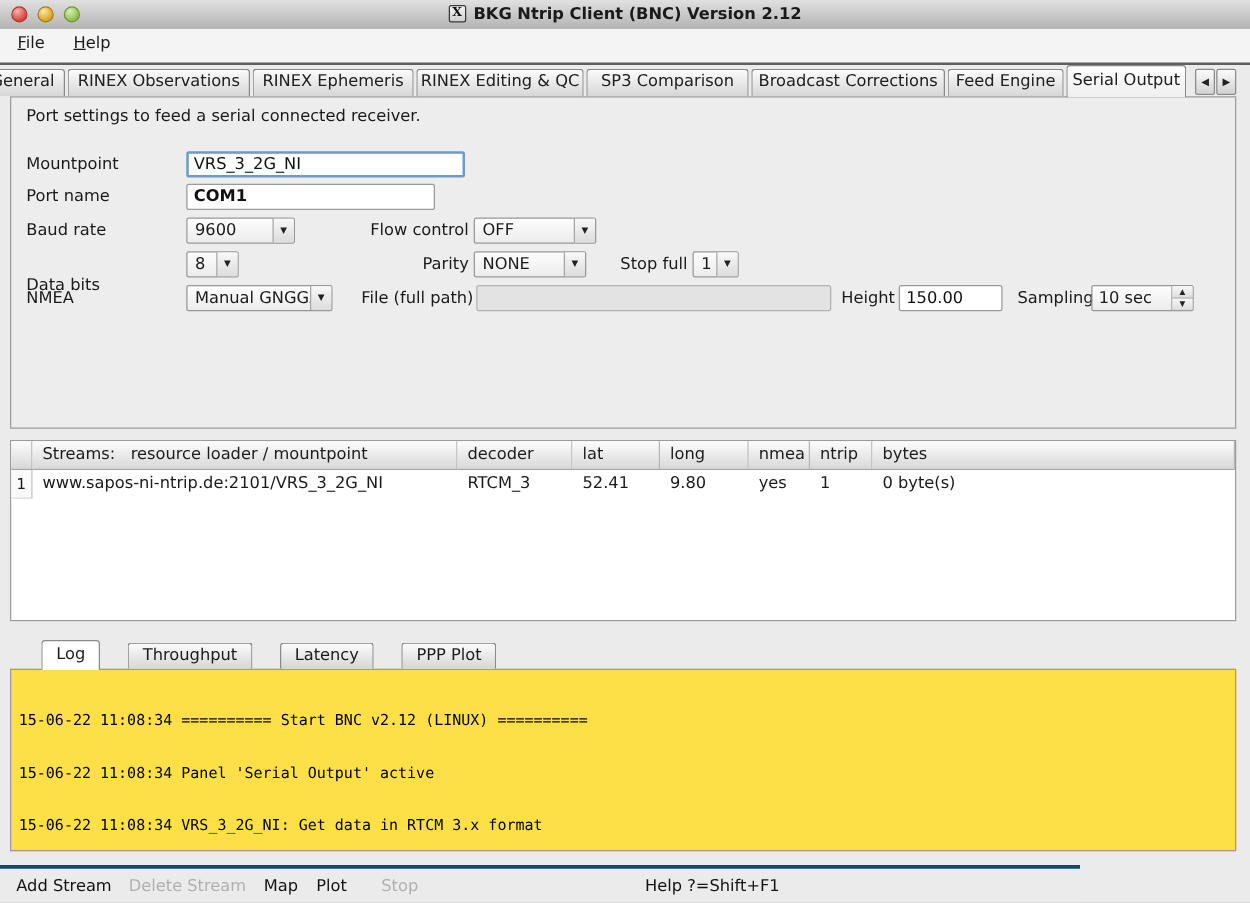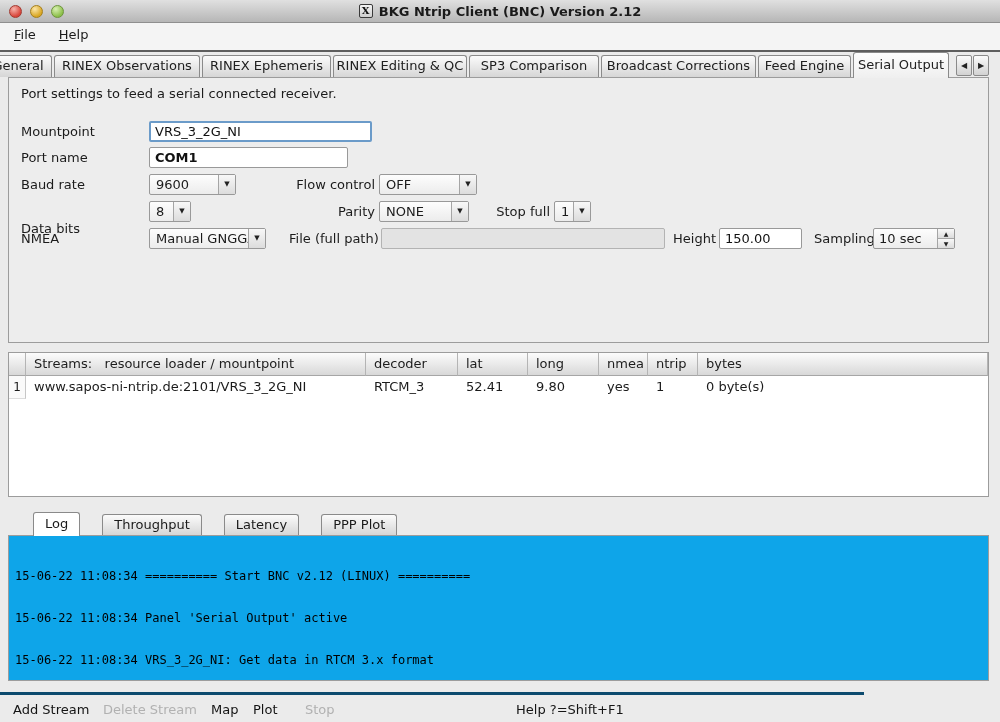--- a/index.html
+++ b/index.html
@@ -110,21 +110,21 @@
   }
   .logtab {
     height:21px; line-height:19px; padding:0 11px;
     border:1px solid #8a8a8a; border-bottom:none; border-radius:3px 3px 0 0;
     background:linear-gradient(#fbfbfb,#d6d6d6);
     margin-left:20px;
   }
   .logtab.selected { height:24px; line-height:22px; margin-bottom:-1px; background:#fff; z-index:3; }
   .logbox {
     position:absolute; left:8px; top:535px; width:981px; height:146px;
-    border:1px solid #9c9c9c; background:#0ea5e9; z-index:1;
+    border:1px solid #9c9c9c; background:#fde047; z-index:1;
     font-family:"DejaVu Sans Mono", monospace; font-size:12px; line-height:14px;
     padding:5px 6px; white-space:pre; overflow:hidden; color:#000;
   }
   
   .statusbar {
     position:absolute; left:0; top:692px; width:864px; height:30px;
     background:#ebebeb; border-top:3px solid #0c4a6e;
   }
   .sb-btn { position:absolute; top:0; height:30px; line-height:30px; color:#141414; }
   .sb-btn.disabled { color:#b1b1b1; }

